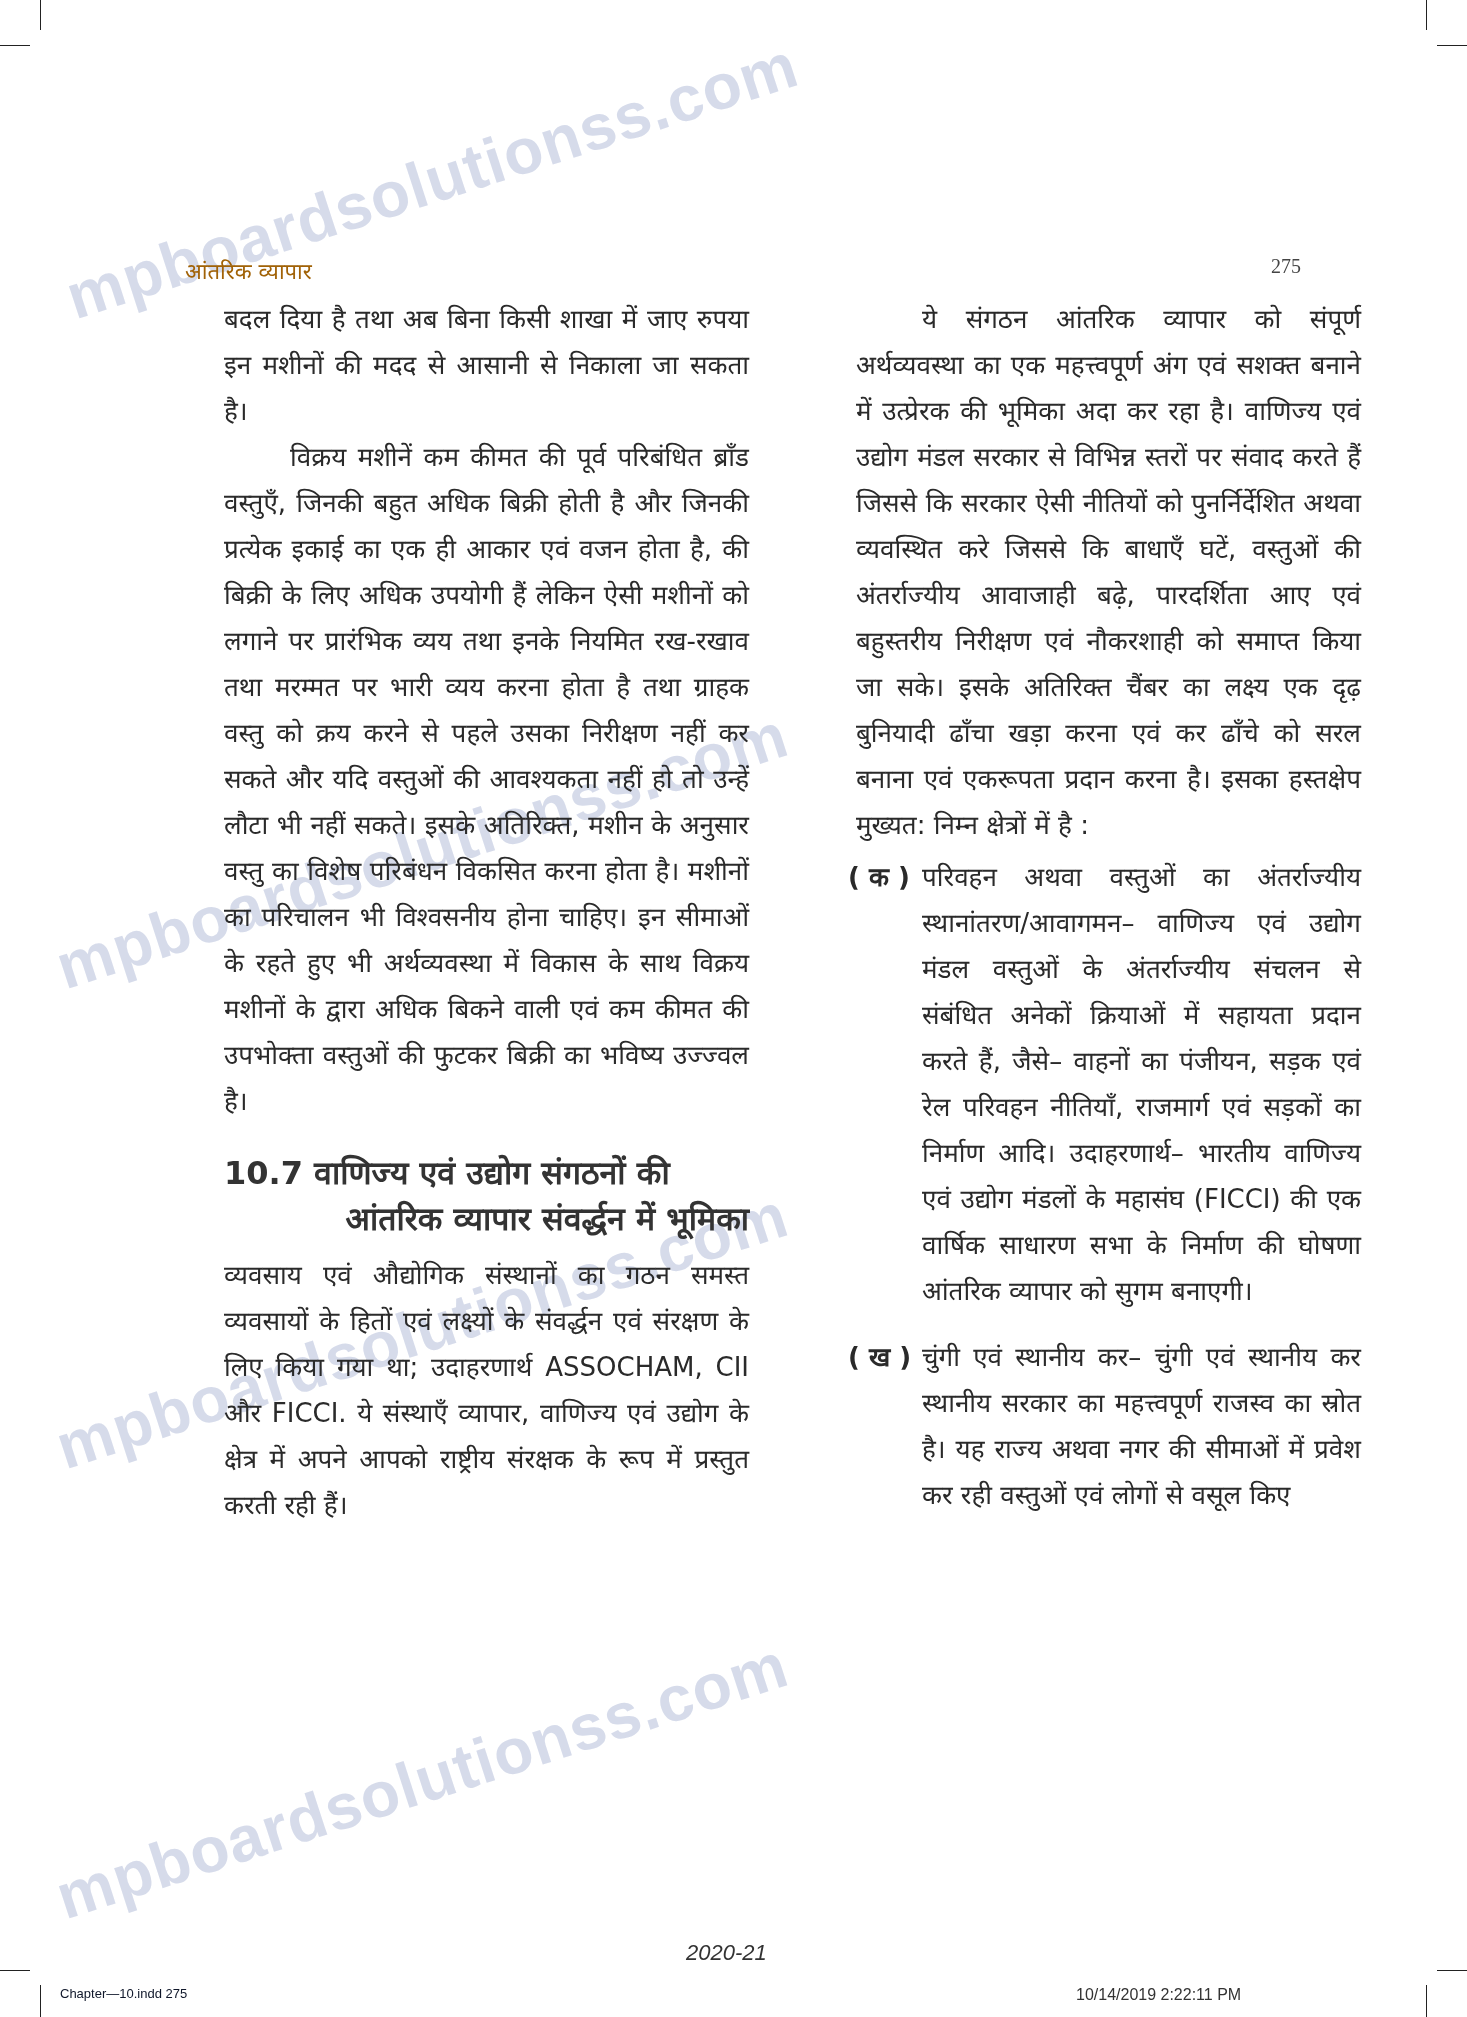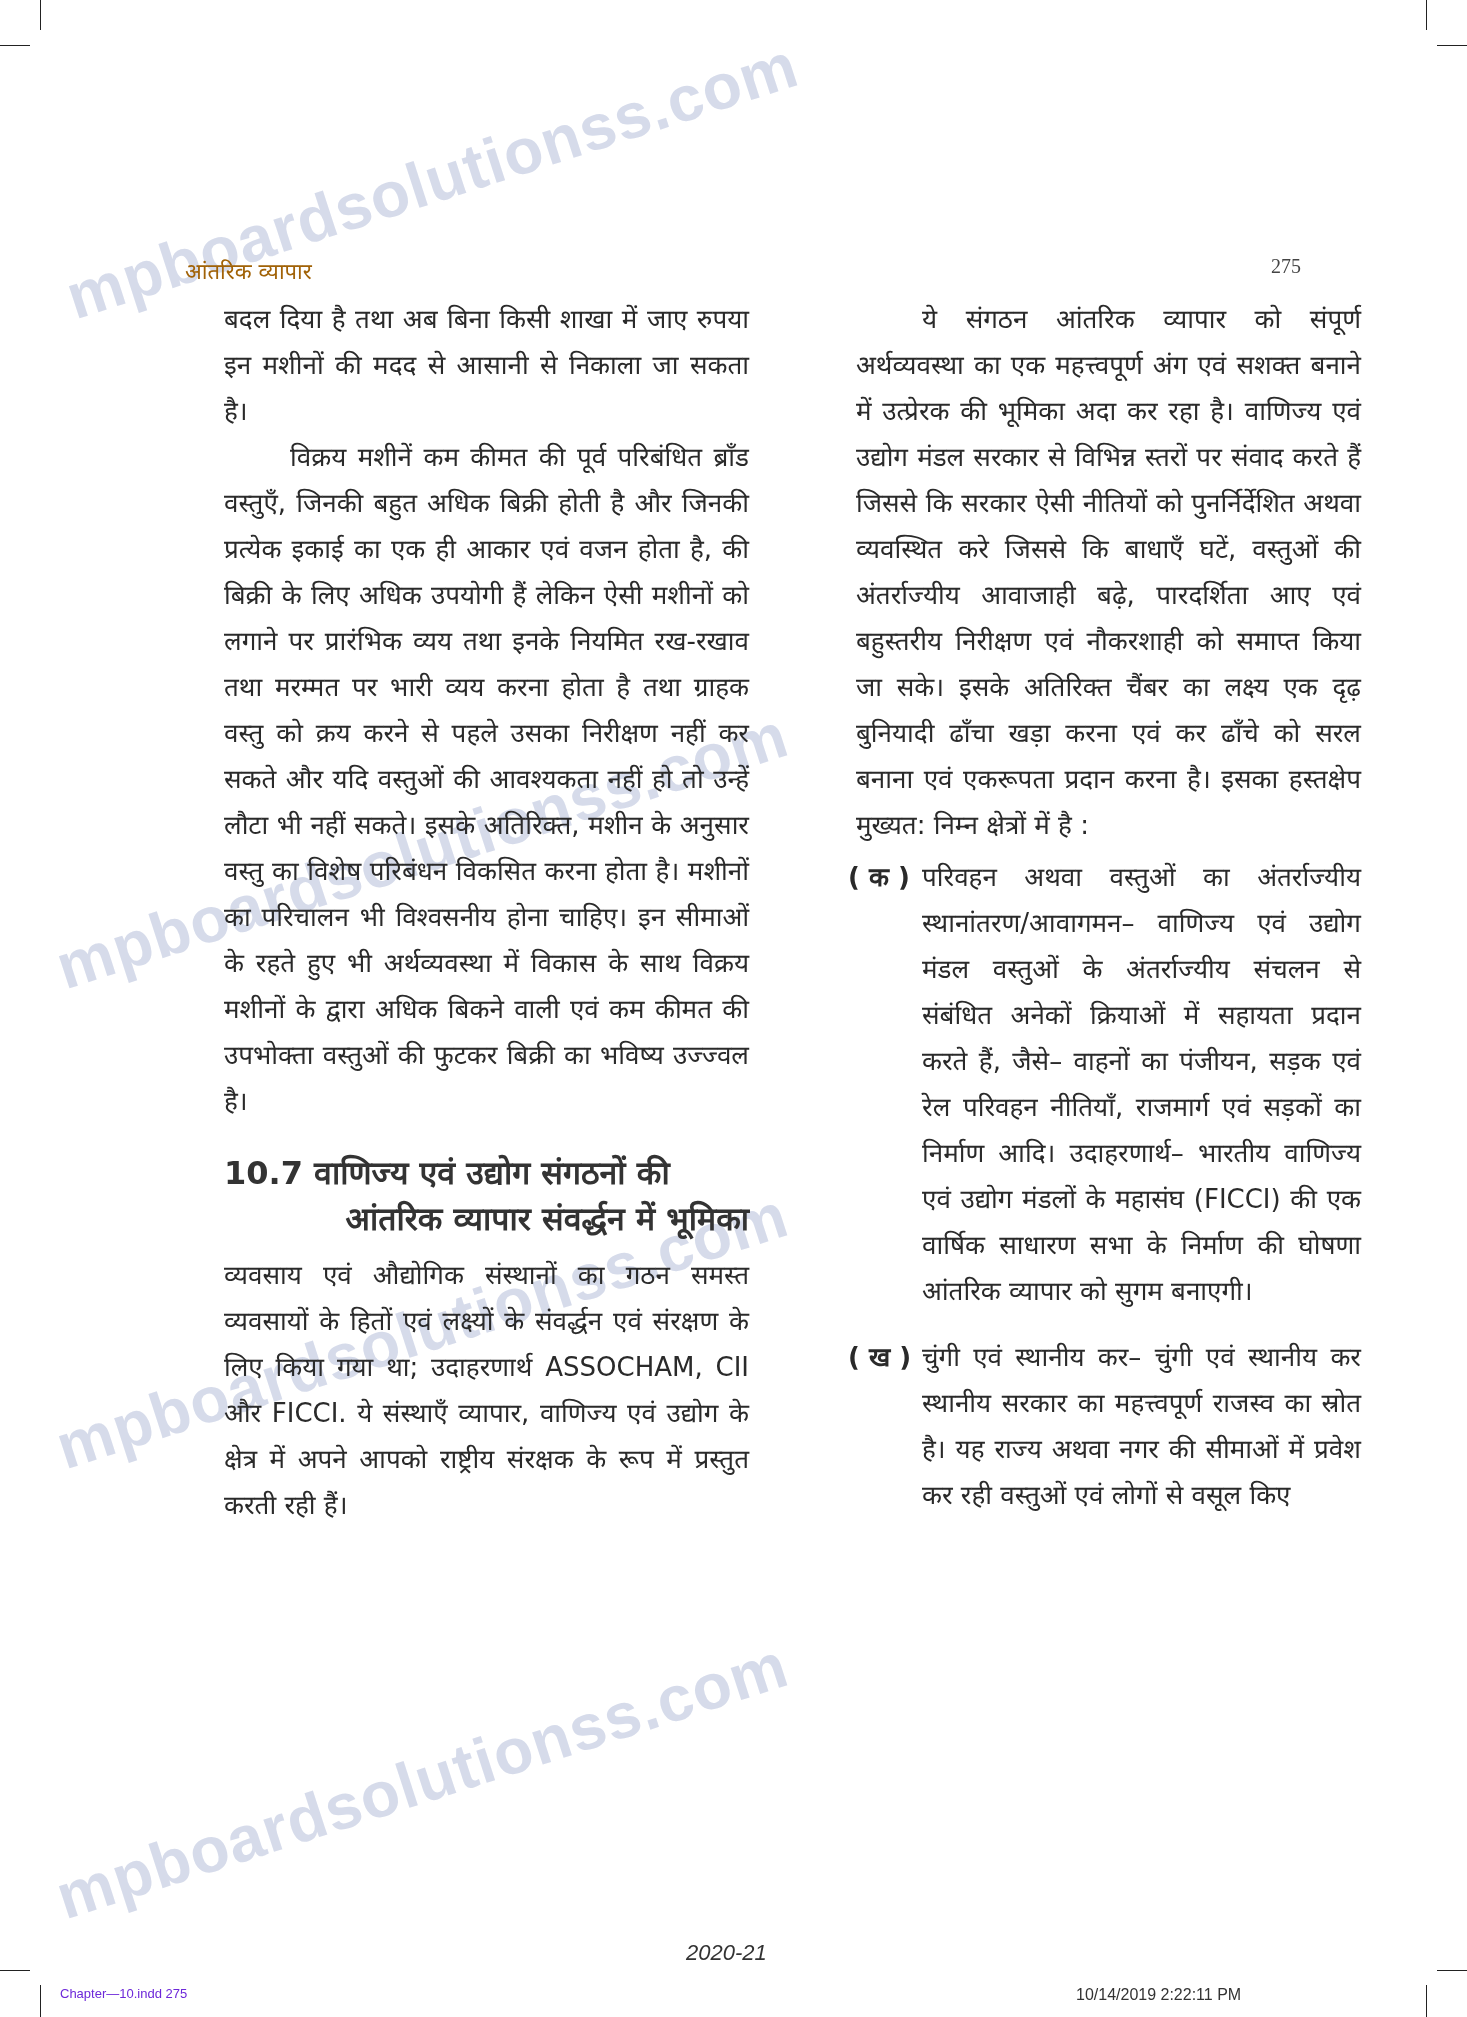--- a/index.html
+++ b/index.html
@@ -37,21 +37,21 @@
   .list-item { position: relative; padding-left: 66px; margin-top: 6px !important; }
   .list-item .marker { position: absolute; left: -8px; top: 0; font-weight: bold; }
   .list-item .item-title { font-weight: normal; }
   .gap { height: 14px; }
   .footer-year {
     position: absolute; top: 1940px; left: 686px; font-size: 22px; color: #333;
     font-family: "Liberation Sans", sans-serif;
     font-style: italic;
   }
   .slug-left {
-    position: absolute; top: 1986px; left: 60px; font-size: 13px; color: #6d28d9;
+    position: absolute; top: 1986px; left: 60px; font-size: 13px; color: #0f172a;
     font-family: "Liberation Sans", sans-serif;
   }
   .slug-right {
     position: absolute; top: 1986px; left: 1076px; font-size: 16px; color: #333;
     font-family: "Liberation Sans", sans-serif;
     text-align: center;
   }
 </style>
 </head>
 <body>

